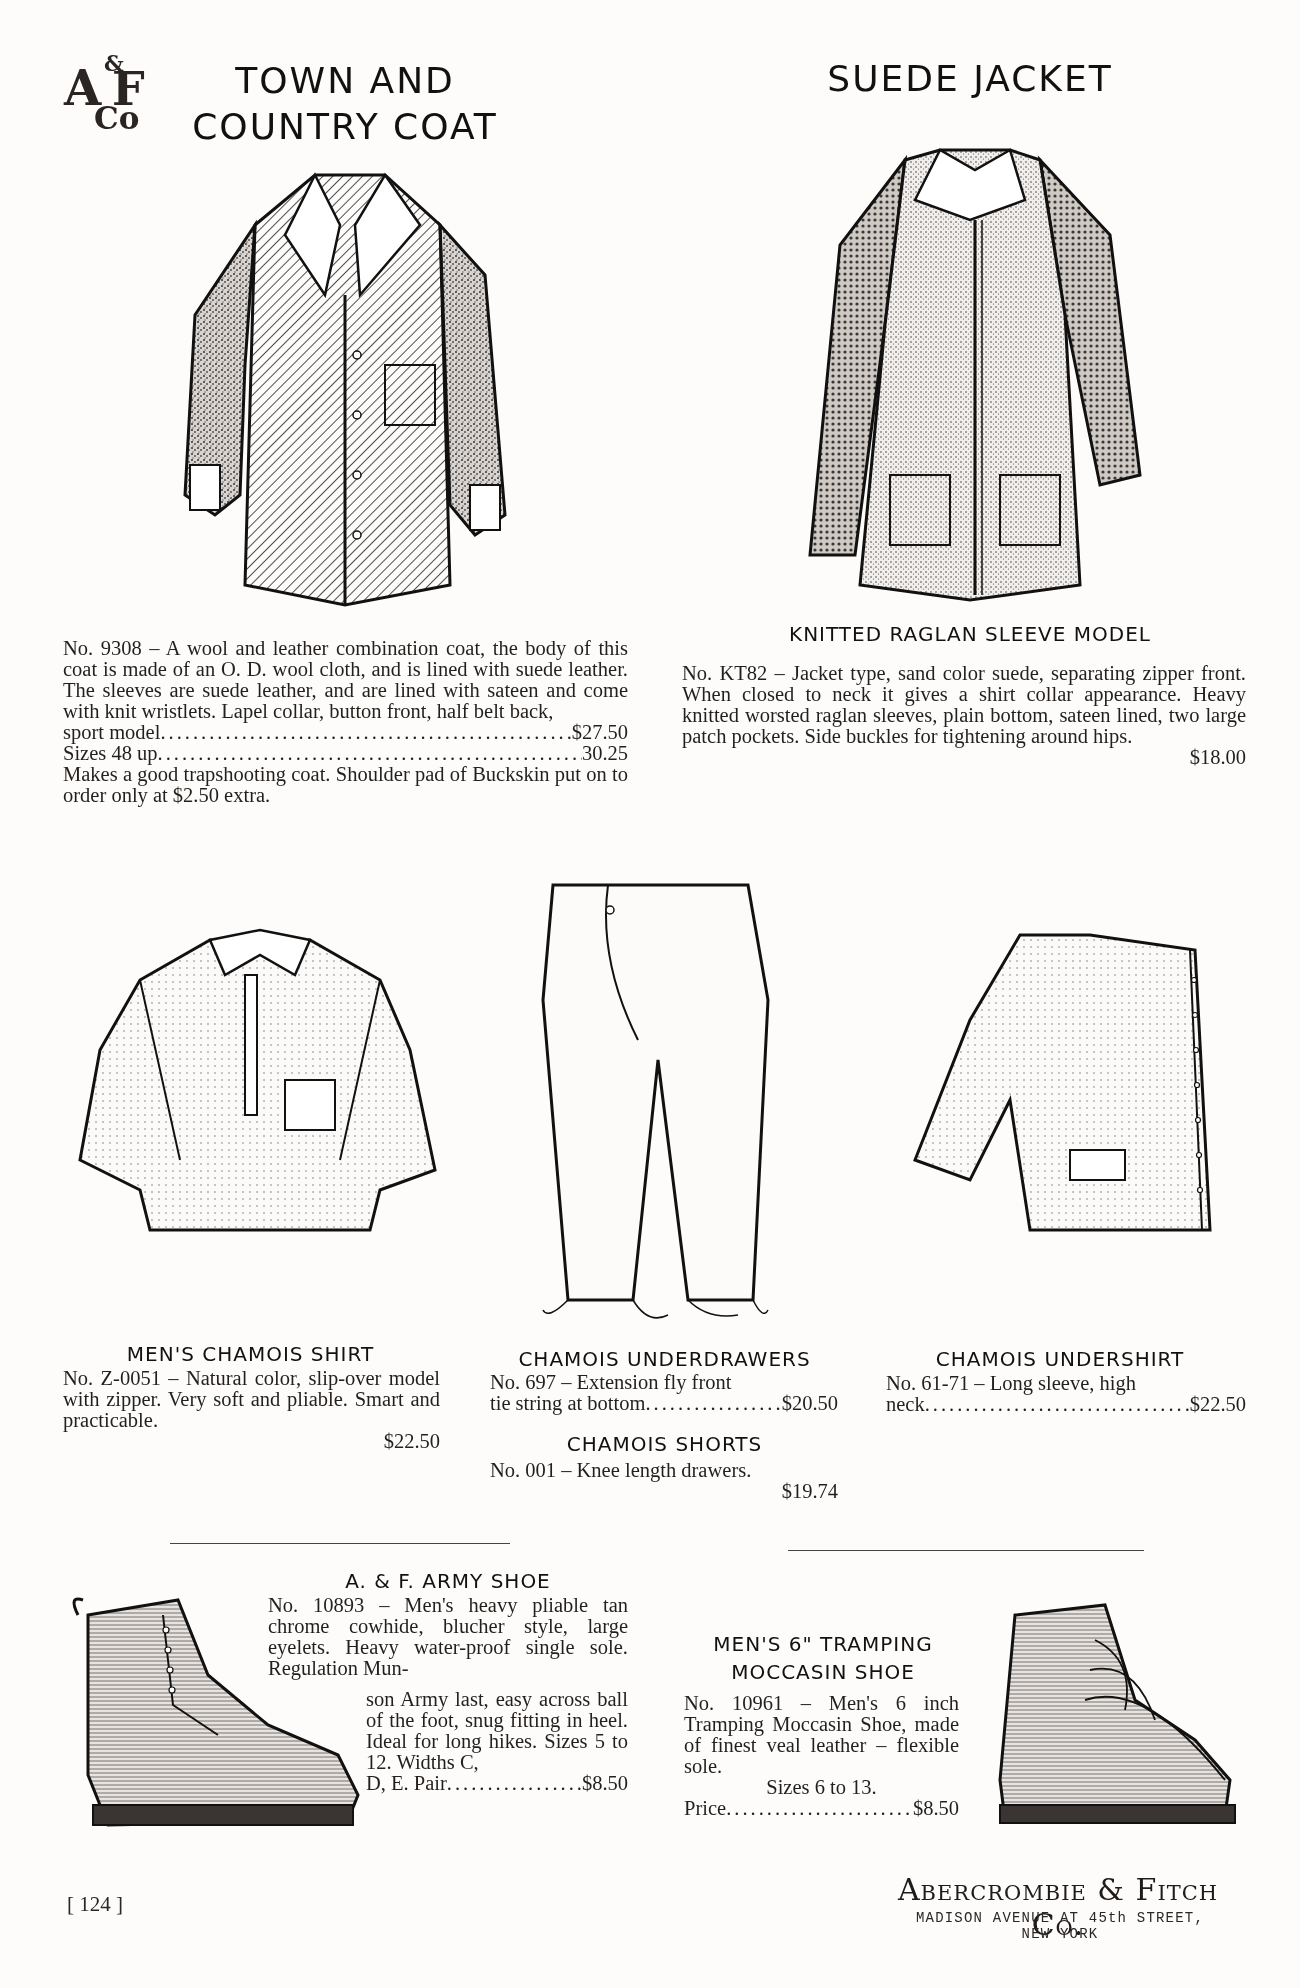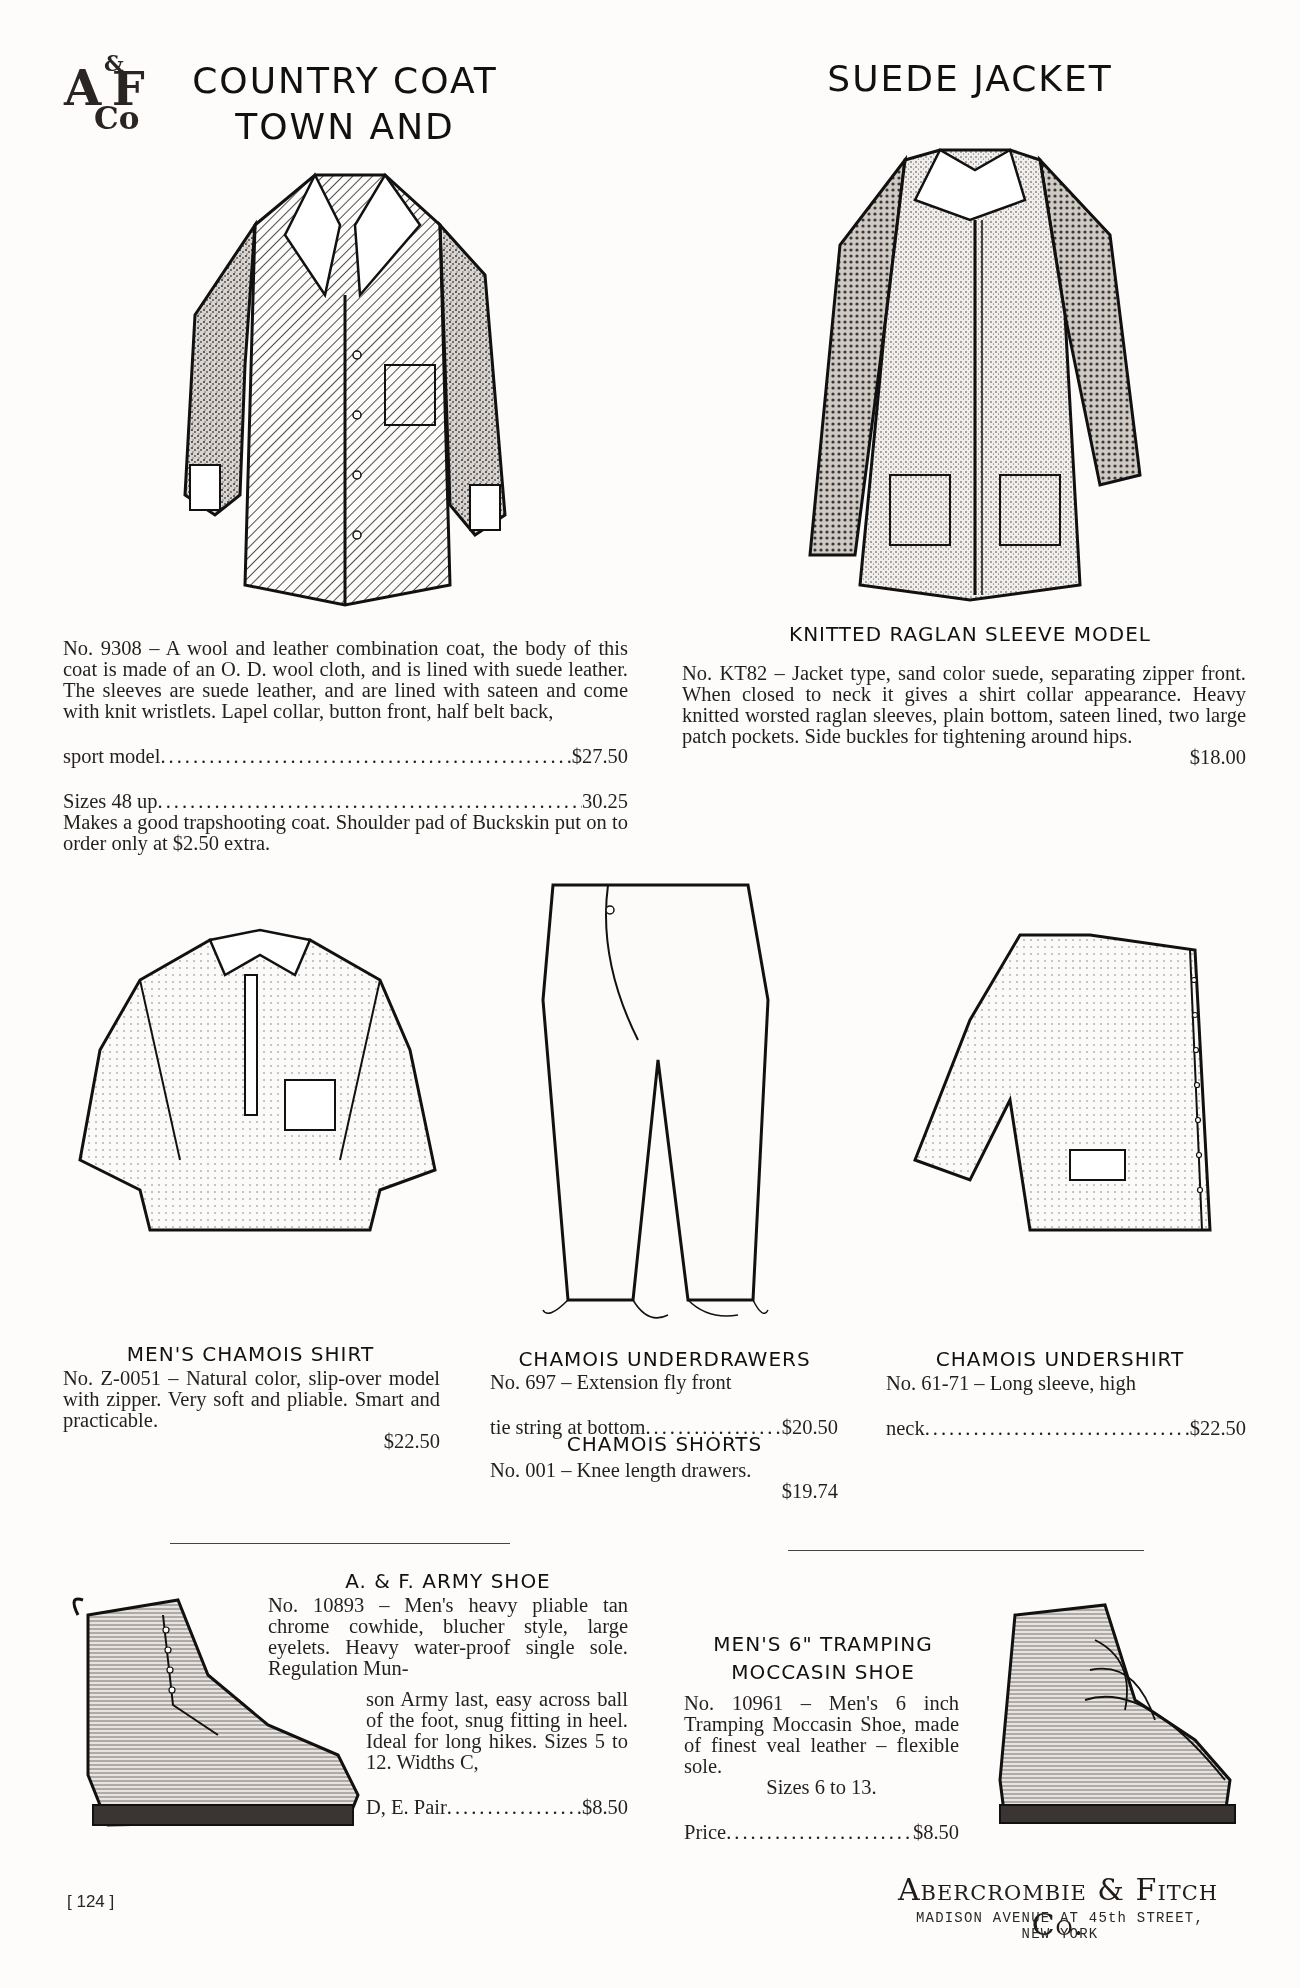--- a/index.html
+++ b/index.html
@@ -14,53 +14,53 @@
     font-family: "DejaVu Sans", "Liberation Sans", sans-serif;
     letter-spacing: 1px; color: #111; text-align: center;
   }
   .h-big { font-size: 36px; line-height: 46px; letter-spacing: 2px; }
   .h-small { font-size: 20px; line-height: 28px; }
   .body-text {
     font-size: 20.5px; line-height: 21px; text-align: justify;
     color: #231f1c;
   }
   .body-text p { margin: 0; }
-  .price-line { display: flex; align-items: center; white-space: nowrap; margin-top: 24px; }
+  .price-line { display: flex; align-items: center; white-space: nowrap; }
   .price-line .lead { flex: 0 0 auto; }
   .price-line .dots { flex: 1 1 auto; overflow: hidden; letter-spacing: 3px; }
   .price-line .dots::before { content: "................................................................................................"; }
   .price-line .val { flex: 0 0 auto; }
   .right { text-align: right; }
   .center { text-align: center; }
   .rule { position: absolute; height: 1px; background: #444; }
   svg { position: absolute; overflow: visible; }
   .monogram {
     font-family: "DejaVu Serif", serif; font-weight: bold; color: #2a2422;
   }
   .firm-name {
     font-family: "DejaVu Serif", serif; font-size: 30px; letter-spacing: 1px; color: #1f1b18;
   }
   .firm-addr {
     font-family: Liberation Mono, monospace; font-size: 14px; letter-spacing: 1.2px; color: #2a2624;
   }
-  .page-num { font-family: Liberation Sans, sans-serif; font-size: 17px; color: #2a2624; }
+  .page-num { font-family: Liberation Serif, serif; font-size: 21px; color: #2a2624; }
 </style>
 </head>
 <body>
 
 <div class="abs" style="left:64px; top:50px; width:100px; height:100px;">
   <span class="monogram abs" style="left:0; top:10px; font-size:48px; font-family:'DejaVu Serif',serif;">A</span>
   <span class="monogram abs" style="left:40px; top:0; font-size:22px;">&amp;</span>
   <span class="monogram abs" style="left:48px; top:12px; font-size:46px;">F</span>
   <span class="monogram abs" style="left:30px; top:50px; font-size:31px;">Co</span>
 </div>
 
 <div class="abs head-sans h-big" style="left:170px; top:58px; width:350px;">
+  <div>TOWN AND</div>
   <div>COUNTRY COAT</div>
-  <div>TOWN AND</div>
 </div>
 
 <div class="abs head-sans h-big" style="left:780px; top:56px; width:380px;">SUEDE JACKET</div>
 
 <svg style="left:185px; top:165px;" width="320" height="440" viewBox="0 0 320 440">
   <defs>
     <pattern id="hatch" width="7" height="7" patternUnits="userSpaceOnUse" patternTransform="rotate(45)">
       <line x1="0" y1="0" x2="0" y2="7" stroke="#222" stroke-width="1.6"></line>
     </pattern>
     <pattern id="speckle" width="6" height="6" patternUnits="userSpaceOnUse">

